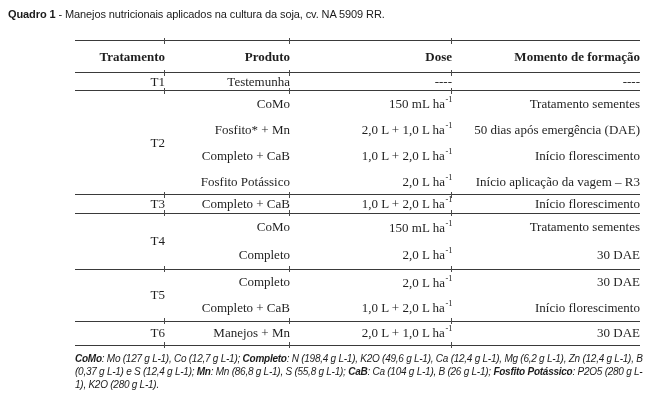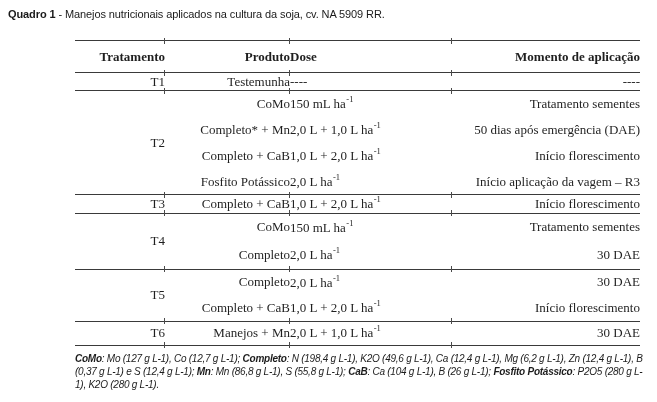--- a/index.html
+++ b/index.html
@@ -30,21 +30,21 @@
   thead{border-bottom:1.2px solid #3a3a3a;}
   tbody.grp{border-bottom:1.2px solid #3a3a3a;}
   th,td{
     padding:0;margin:0;font-weight:normal;text-align:right;
     vertical-align:middle;white-space:nowrap;overflow:visible;
   }
   th{font-weight:bold;}
   .p1{padding-left:17px;}
   .p2{padding-left:2px;}
   .p4{padding-left:6px;}
-  .dose{text-align:left;}
+  .dose{text-align:right;}
   sup.u{font-size:8.5px;position:relative;top:-1px;left:0.5px;}
   .rh32{height:32px}.rh25{height:18px}.rh26{height:26px}
   .rh16{height:16px}.rh28{height:28px}.rh24{height:24px}
   
   .cb{position:relative;}
   .cb::after{
     content:"";position:absolute;left:-1px;bottom:-3.5px;
     width:1px;height:6px;background:#4a4a4a;
   }
   thead th.cb::before{
@@ -73,42 +73,42 @@
         <col class="c1">
         <col class="c2">
         <col class="c3">
         <col class="c4">
       </colgroup>
   <thead>
     <tr class="rh32">
       <th class="p1">Tratamento</th>
       <th class="p2 cb">Produto</th>
       <th class="dose cb">Dose</th>
-      <th class="p4 cb">Momento de aplicação</th>
+      <th class="p4 cb">Momento de formação</th>
     </tr>
   </thead>
 
   <tbody class="grp">
     <tr class="rh25">
       <td class="p1">T1</td>
       <td class="p2 cb">Testemunha</td>
       <td class="dose cb"><span>----</span><sup class="u"></sup></td>
       <td class="p4 cb">----</td>
     </tr>
   </tbody>
 
   <tbody class="grp">
     <tr class="rh26">
       <td class="p1" rowspan="4">T2</td>
       <td class="p2">CoMo</td>
       <td class="dose"><span>150 mL ha</span><sup class="u">-1</sup></td>
       <td class="p4">Tratamento sementes</td>
     </tr>
     <tr class="rh26">
-      <td class="p2">Completo* + Mn</td>
+      <td class="p2">Fosfito* + Mn</td>
       <td class="dose"><span>2,0 L + 1,0 L ha</span><sup class="u">-1</sup></td>
       <td class="p4">50 dias após emergência (DAE)</td>
     </tr>
     <tr class="rh26">
       <td class="p2">Completo + CaB</td>
       <td class="dose"><span>1,0 L + 2,0 L ha</span><sup class="u">-1</sup></td>
       <td class="p4">Início florescimento</td>
     </tr>
     <tr class="rh26">
       <td class="p2 cb">Fosfito Potássico</td>

